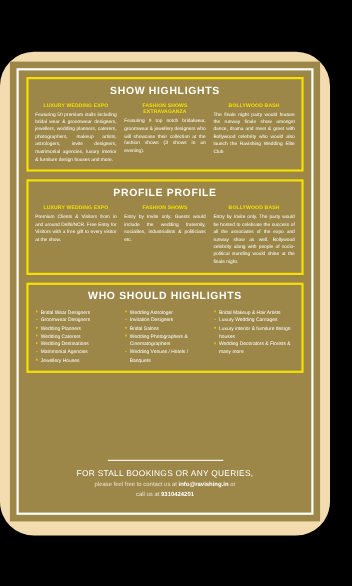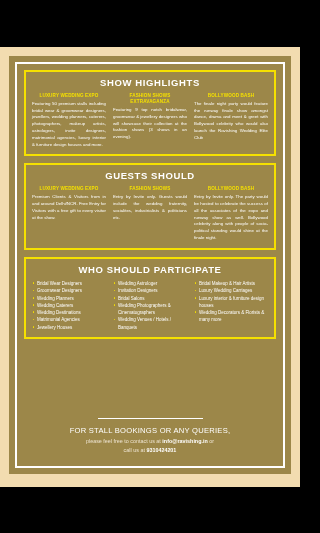--- a/index.html
+++ b/index.html
@@ -29,20 +29,21 @@
     width: 300px;
     height: 46px;
     background: #000000;
   }
   .page {
     width: 300px;
     height: 440px;
     background: #f2dcb0;
     box-sizing: border-box;
     padding: 9px 0 13px 0;
+    border-radius: 31px;
   }
   .page-inner {
     width: 282px;
     margin: 0 auto;
     height: 418px;
     background: #9c8749;
     box-sizing: border-box;
     padding: 6px;
   }
   .white-frame {
@@ -172,39 +173,39 @@
               <div class="col-body">Featuring 9 top notch bridalwear, groomwear &amp; jewellery designers who will showcase their collection at the fashion shows (3 shows in an evening).</div>
             </div>
             <div class="col">
               <div class="col-head">BOLLYWOOD BASH</div>
               <div class="col-body">The finale night party would feature the runway finale show amongst dance, drama and meet &amp; greet with Bollywood celebrity who would also launch the Ravishing Wedding Elite Club</div>
             </div>
           </div>
         </div>
 
         <div class="panel">
-          <div class="panel-title">GUESTS SHOULD</div>
+          <div class="panel-title">PROFILE PROFILE</div>
           <div class="cols">
             <div class="col">
               <div class="col-head">LUXURY WEDDING EXPO</div>
               <div class="col-body">Premium Clients &amp; Visitors from in and around Delhi/NCR. Free Entry for Visitors with a free gift to every visitor at the show.</div>
             </div>
             <div class="col">
               <div class="col-head">FASHION SHOWS</div>
               <div class="col-body">Entry by Invite only. Guests would include the wedding fraternity, socialites, industrialists &amp; politicians etc.</div>
             </div>
             <div class="col">
               <div class="col-head">BOLLYWOOD BASH</div>
               <div class="col-body">Entry by Invite only. The party would be hosted to celebrate the success of all the associates of the expo and runway show as well. Bollywood celebrity along with people of socio-political standing would shine at the finale night.</div>
             </div>
           </div>
         </div>
 
         <div class="panel">
-          <div class="panel-title">WHO SHOULD PARTICIPATE</div>
+          <div class="panel-title">WHO SHOULD HIGHLIGHTS</div>
           <div class="cols">
             <ul class="bullet-list" style="flex:1 1 0;min-width:0;">
               <li>Bridal Wear Designers</li>
               <li>Groomwear Designers</li>
               <li>Wedding Planners</li>
               <li>Wedding Caterers</li>
               <li>Wedding Destinations</li>
               <li>Matrimonial Agencies</li>
               <li>Jewellery Houses</li>
             </ul>

